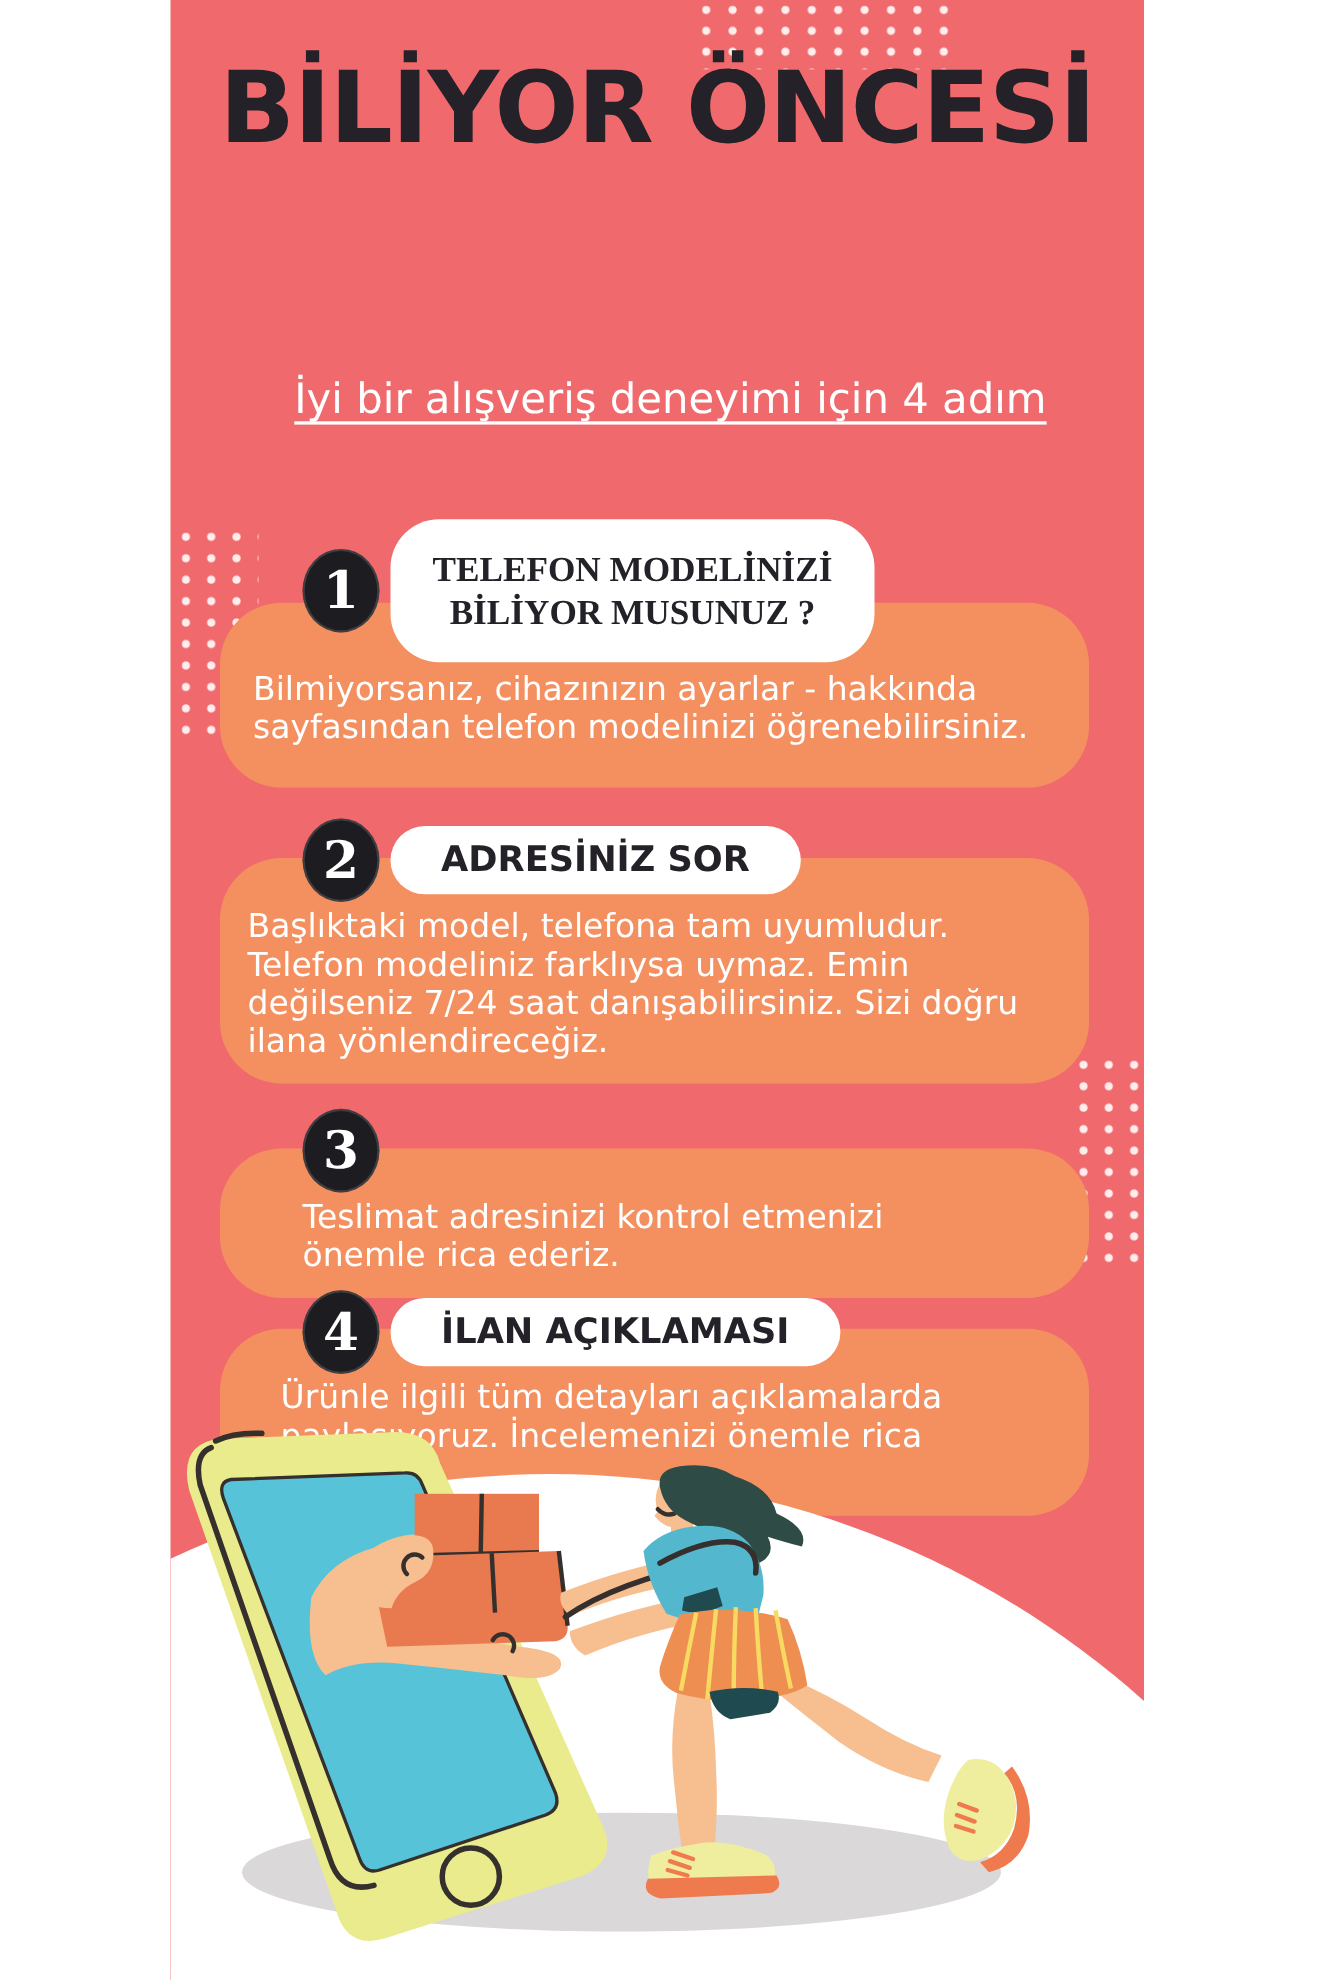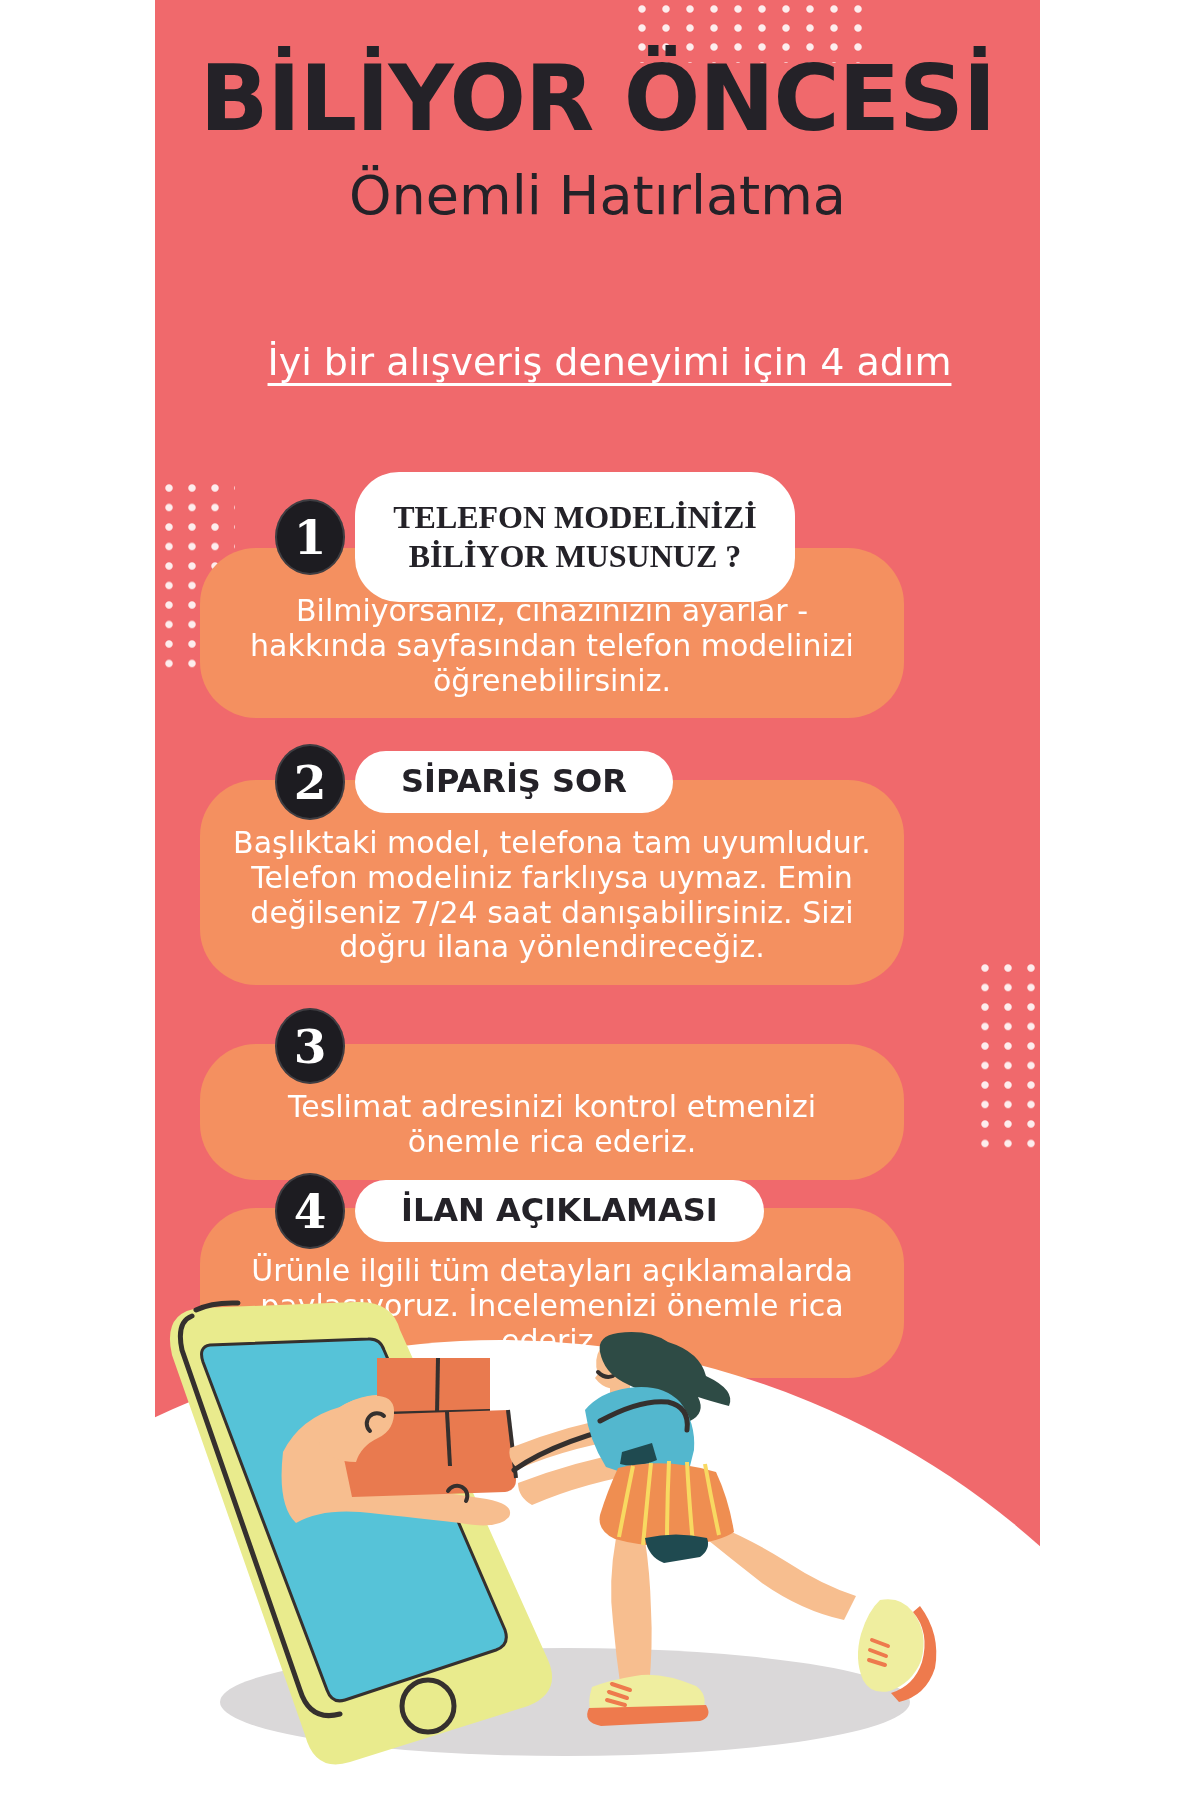--- a/index.html
+++ b/index.html
@@ -55,23 +55,23 @@
     font-size:47px;font-weight:700;flex:0 0 auto;
     box-shadow:inset 0 0 0 2px rgba(255,255,255,.15);
   }
   .step-pill{
     background:#fff;border-radius:44px;padding:11px 46px;
     font-size:32px;font-weight:700;color:var(--ink);
     text-align:center;line-height:1.22;box-sizing:border-box;
   }
   .step-pill--two-line{max-width:440px;padding:26px 34px;font-family:Liberation Serif, serif;}
   .step-card{
-    position:absolute;left:45px;width:704px;box-sizing:border-box;
+    position:absolute;left:45px;width:790px;box-sizing:border-box;
     background:var(--card-orange);border-radius:56px;
-    display:flex;align-items:center;justify-content:center;text-align:center;
+    display:flex;align-items:center;justify-content:center;text-align:left;
     color:#fff;font-size:30px;line-height:1.16;font-weight:500;
     padding:46px 25px 20px;z-index:2;
   }
   .step-card p{margin:0;}
   .bw1 p{max-width:730px;}
   .bw2 p{max-width:742px;}
   .bw3 p{max-width:640px;}
   .bw4 p{max-width:680px;}
 
   .illustration{position:absolute;left:0;top:1300px;width:885px;height:500px;z-index:4;}
@@ -80,34 +80,33 @@
 <body>
 
 <div class="page">
   <div class="panel">
 
     <div class="dots dots-top"></div>
     <div class="dots dots-left"></div>
     <div class="dots dots-right"></div>
 
     <div class="title">BİLİYOR ÖNCESİ</div>
-    <div class="subtitle">Önemli Hatırlatma</div>
     <div class="tagline">İyi bir alışveriş deneyimi için 4 adım</div>
 
     <div class="step-header" style="top:472px;">
       <div class="badge">1</div>
       <div class="step-pill step-pill--two-line">TELEFON MODELİNİZİ BİLİYOR MUSUNUZ ?</div>
     </div>
     <div class="step-card bw1" style="top:548px;min-height:168px;">
       <p>Bilmiyorsanız, cihazınızın ayarlar - hakkında sayfasından telefon modelinizi öğrenebilirsiniz.</p>
     </div>
 
     <div class="step-header" style="top:744px;">
       <div class="badge">2</div>
-      <div class="step-pill">SİPARİŞ SOR</div>
+      <div class="step-pill">ADRESİNİZ SOR</div>
     </div>
     <div class="step-card bw2" style="top:780px;min-height:196px;">
       <p>Başlıktaki model, telefona tam uyumludur. Telefon modeliniz farklıysa uymaz. Emin değilseniz 7/24 saat danışabilirsiniz. Sizi doğru ilana yönlendireceğiz.</p>
     </div>
 
     <div class="step-header" style="top:1008px;">
       <div class="badge">3</div>
     </div>
     <div class="step-card bw3" style="top:1044px;min-height:128px;">
       <p>Teslimat adresinizi kontrol etmenizi önemle rica ederiz.</p>

